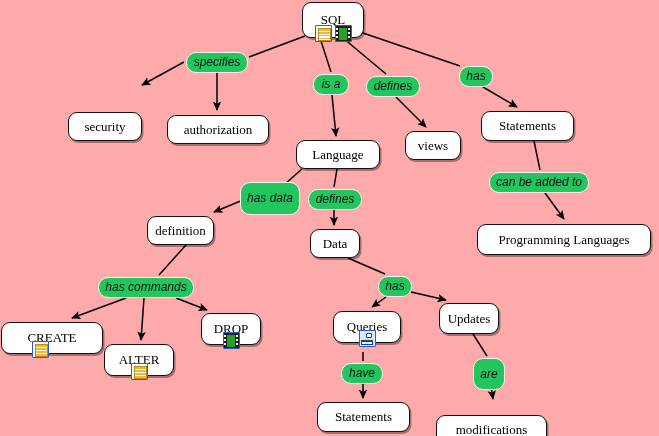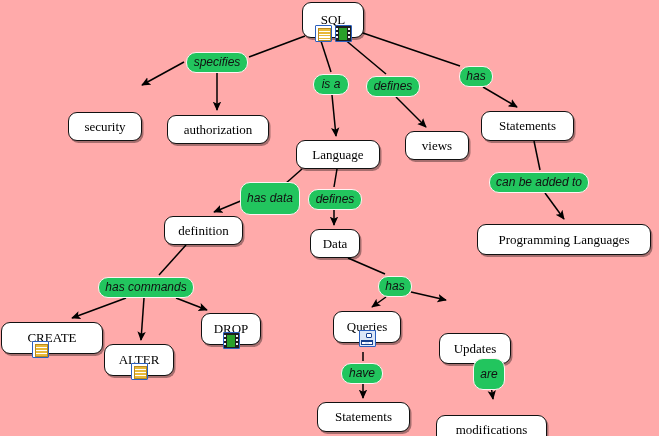--- a/index.html
+++ b/index.html
@@ -209,30 +209,30 @@
       </div>
       <div class="node" style="left: 68px; top: 92px; width: 74px; height: 29px; margin-top: 20px;">
         <span class="node-label">security</span>
       </div>
       <div class="node" style="left: 167px; top: 115px; width: 102px; height: 29px;">
         <span class="node-label">authorization</span>
       </div>
       <div class="node" style="left: 296px; top: 140px; width: 84px; height: 29px;">
         <span class="node-label">Language</span>
       </div>
-      <div class="node" style="left: 405px; top: 131px; width: 64px; height: 29px;">
+      <div class="node" style="left: 405px; top: 131px; width: 56px; height: 29px;">
         <span class="node-label">views</span>
       </div>
       <div class="node" style="left: 481px; top: 111px; width: 93px; height: 30px;">
         <span class="node-label">Statements</span>
       </div>
       <div class="node" style="left: 477px; top: 224px; width: 174px; height: 31px;">
         <span class="node-label">Programming Languages</span>
       </div>
-      <div class="node" style="left: 164px; top: 216px; width: 79px; height: 29px;">
+      <div class="node" style="left: 147px; top: 216px; width: 67px; height: 29px;">
         <span class="node-label">definition</span>
       </div>
       <div class="node" style="left: 310px; top: 229px; width: 50px; height: 29px;">
         <span class="node-label">Data</span>
       </div>
       <div class="node" style="left: 1px; top: 322px; width: 102px; height: 32px;">
         <span class="node-label">CREATE</span>
       </div>
       <div class="icon-row" style="left: 32px; top: 341px;">
         <span class="res-icon icon-doc"></span>
@@ -248,21 +248,21 @@
       </div>
       <div class="icon-row" style="left: 222.5px; top: 332px;">
         <span class="res-icon icon-film"></span>
       </div>
       <div class="node" style="left: 333px; top: 311px; width: 68px; height: 32px;">
         <span class="node-label">Queries</span>
       </div>
       <div class="icon-row" style="left: 358.5px; top: 330px;">
         <span class="res-icon icon-map"></span>
       </div>
-      <div class="node" style="left: 439px; top: 303px; width: 72px; height: 31px; margin-top: 30px;">
+      <div class="node" style="left: 439px; top: 303px; width: 60px; height: 31px;">
         <span class="node-label">Updates</span>
       </div>
       <div class="node" style="left: 317px; top: 402px; width: 93px; height: 30px;">
         <span class="node-label">Statements</span>
       </div>
       <div class="node" style="left: 436px; top: 403px; width: 111px; height: 30px; margin-top: 12px;">
         <span class="node-label">modifications</span>
       </div>
     </div>
   <div id="link-label-group">

